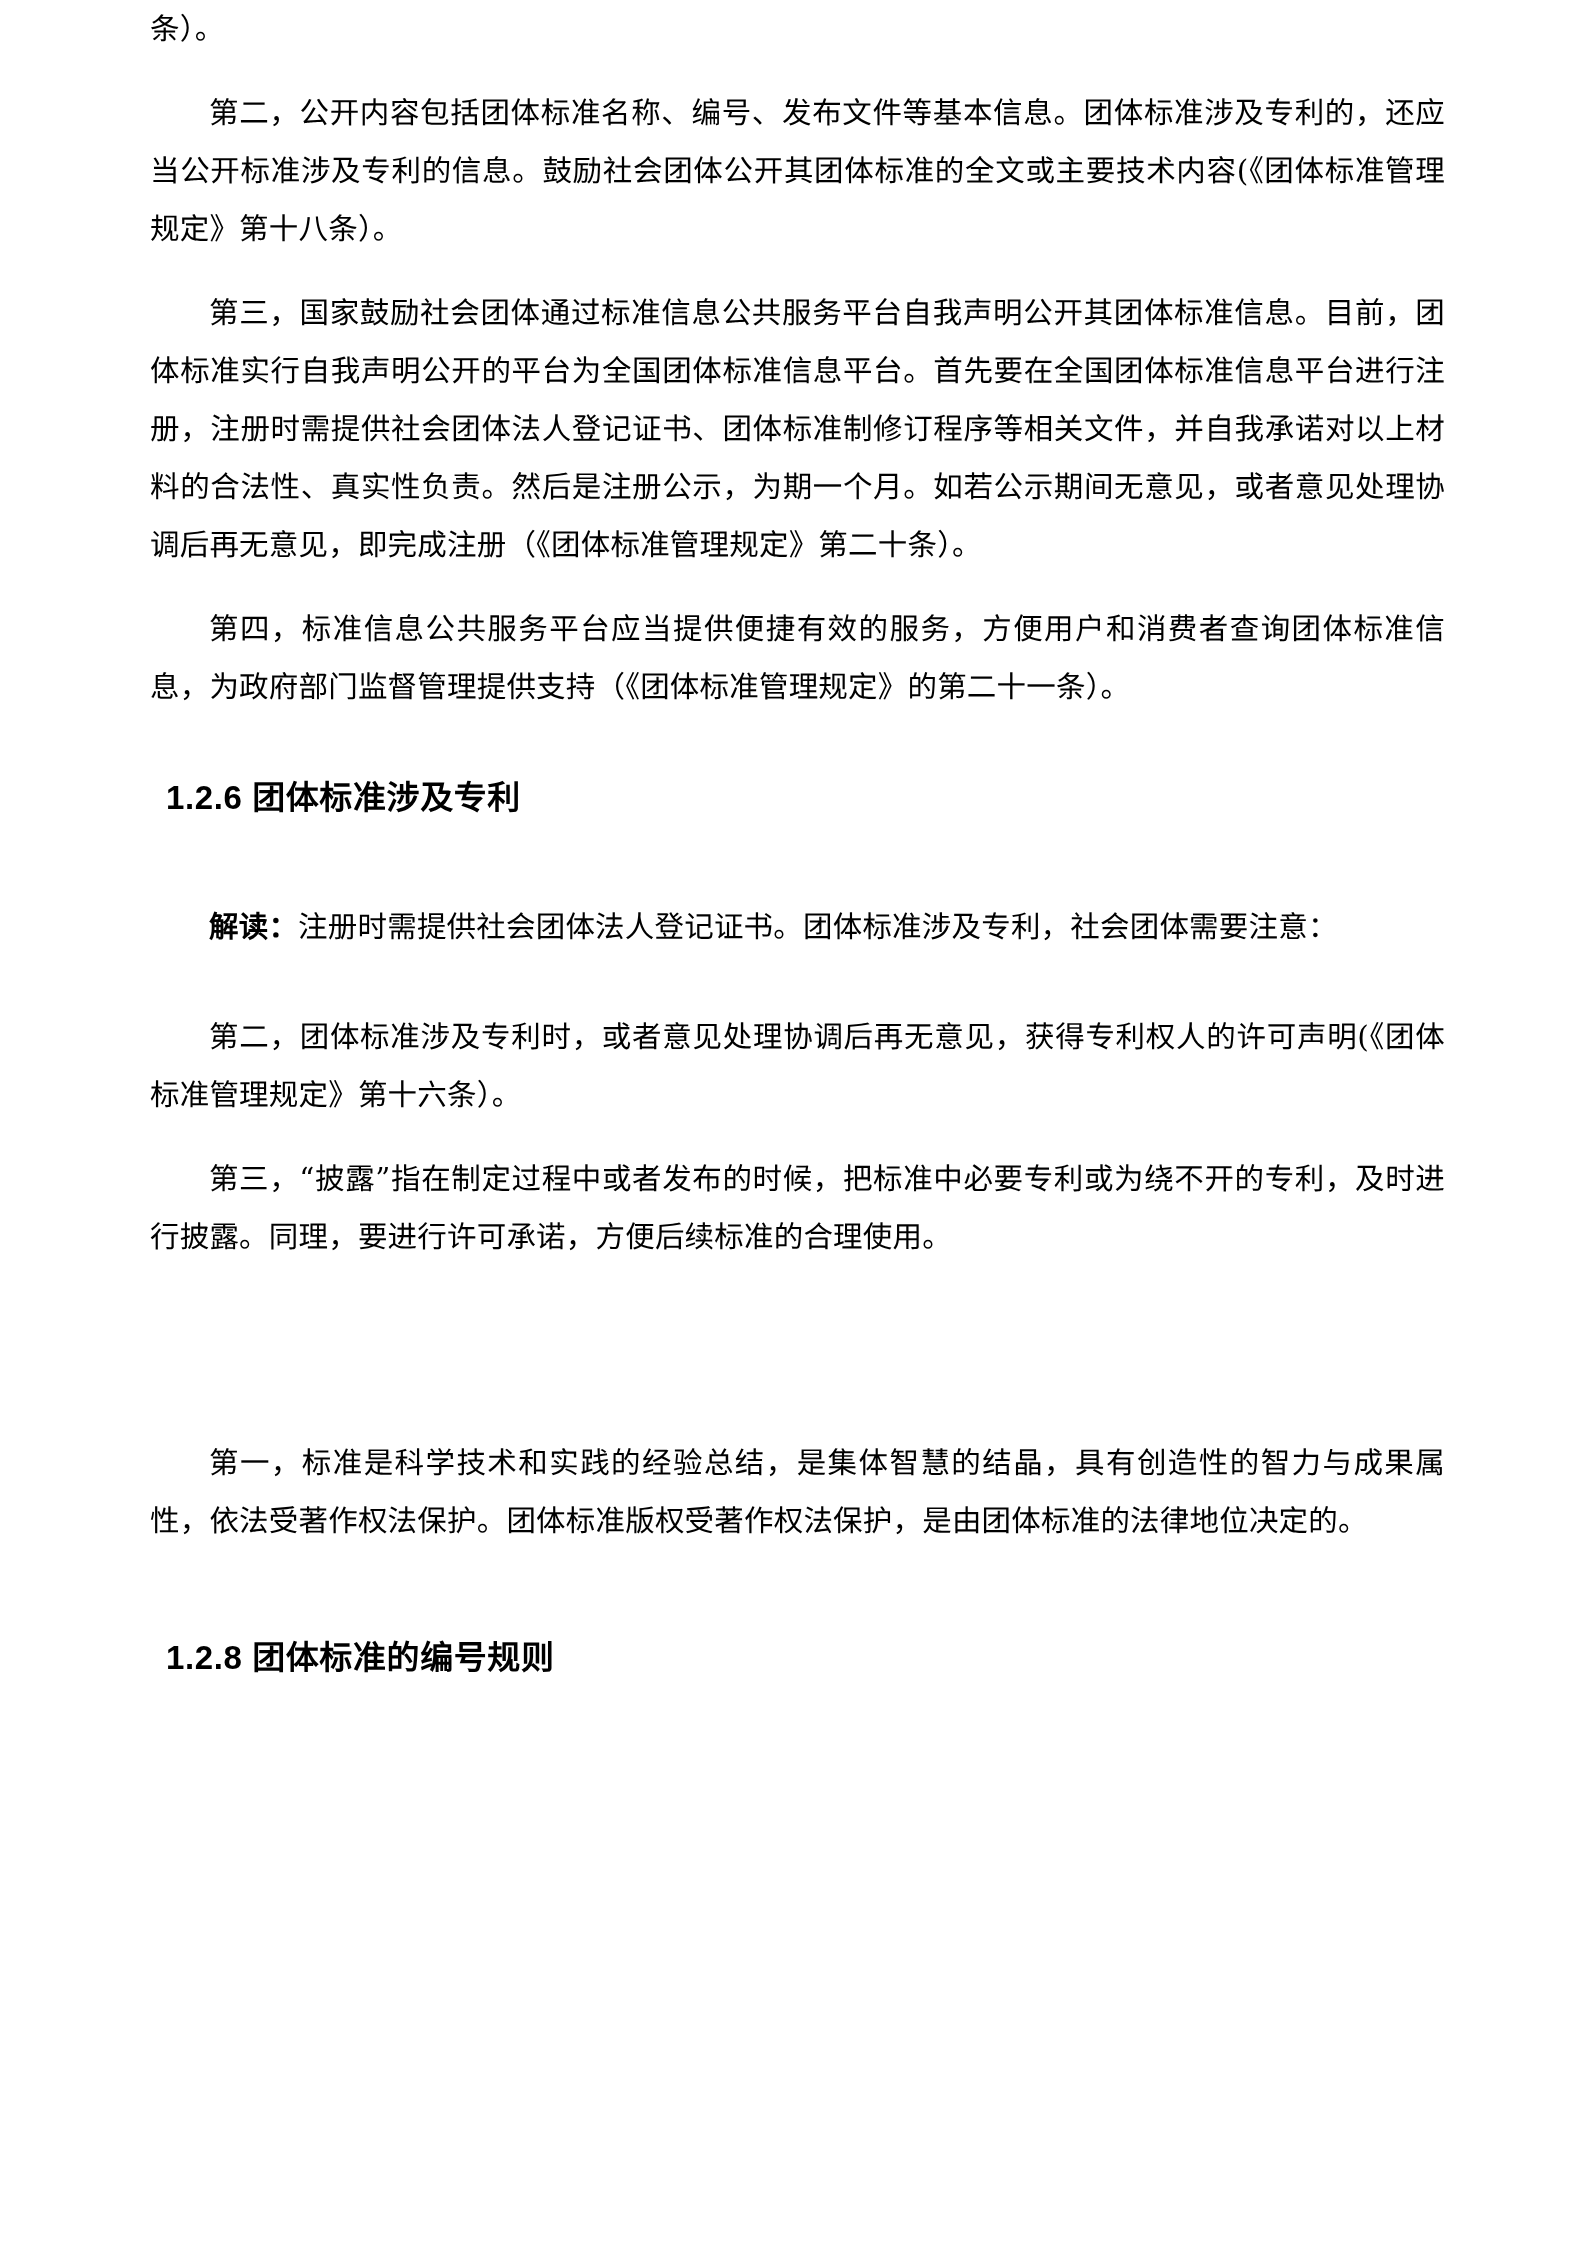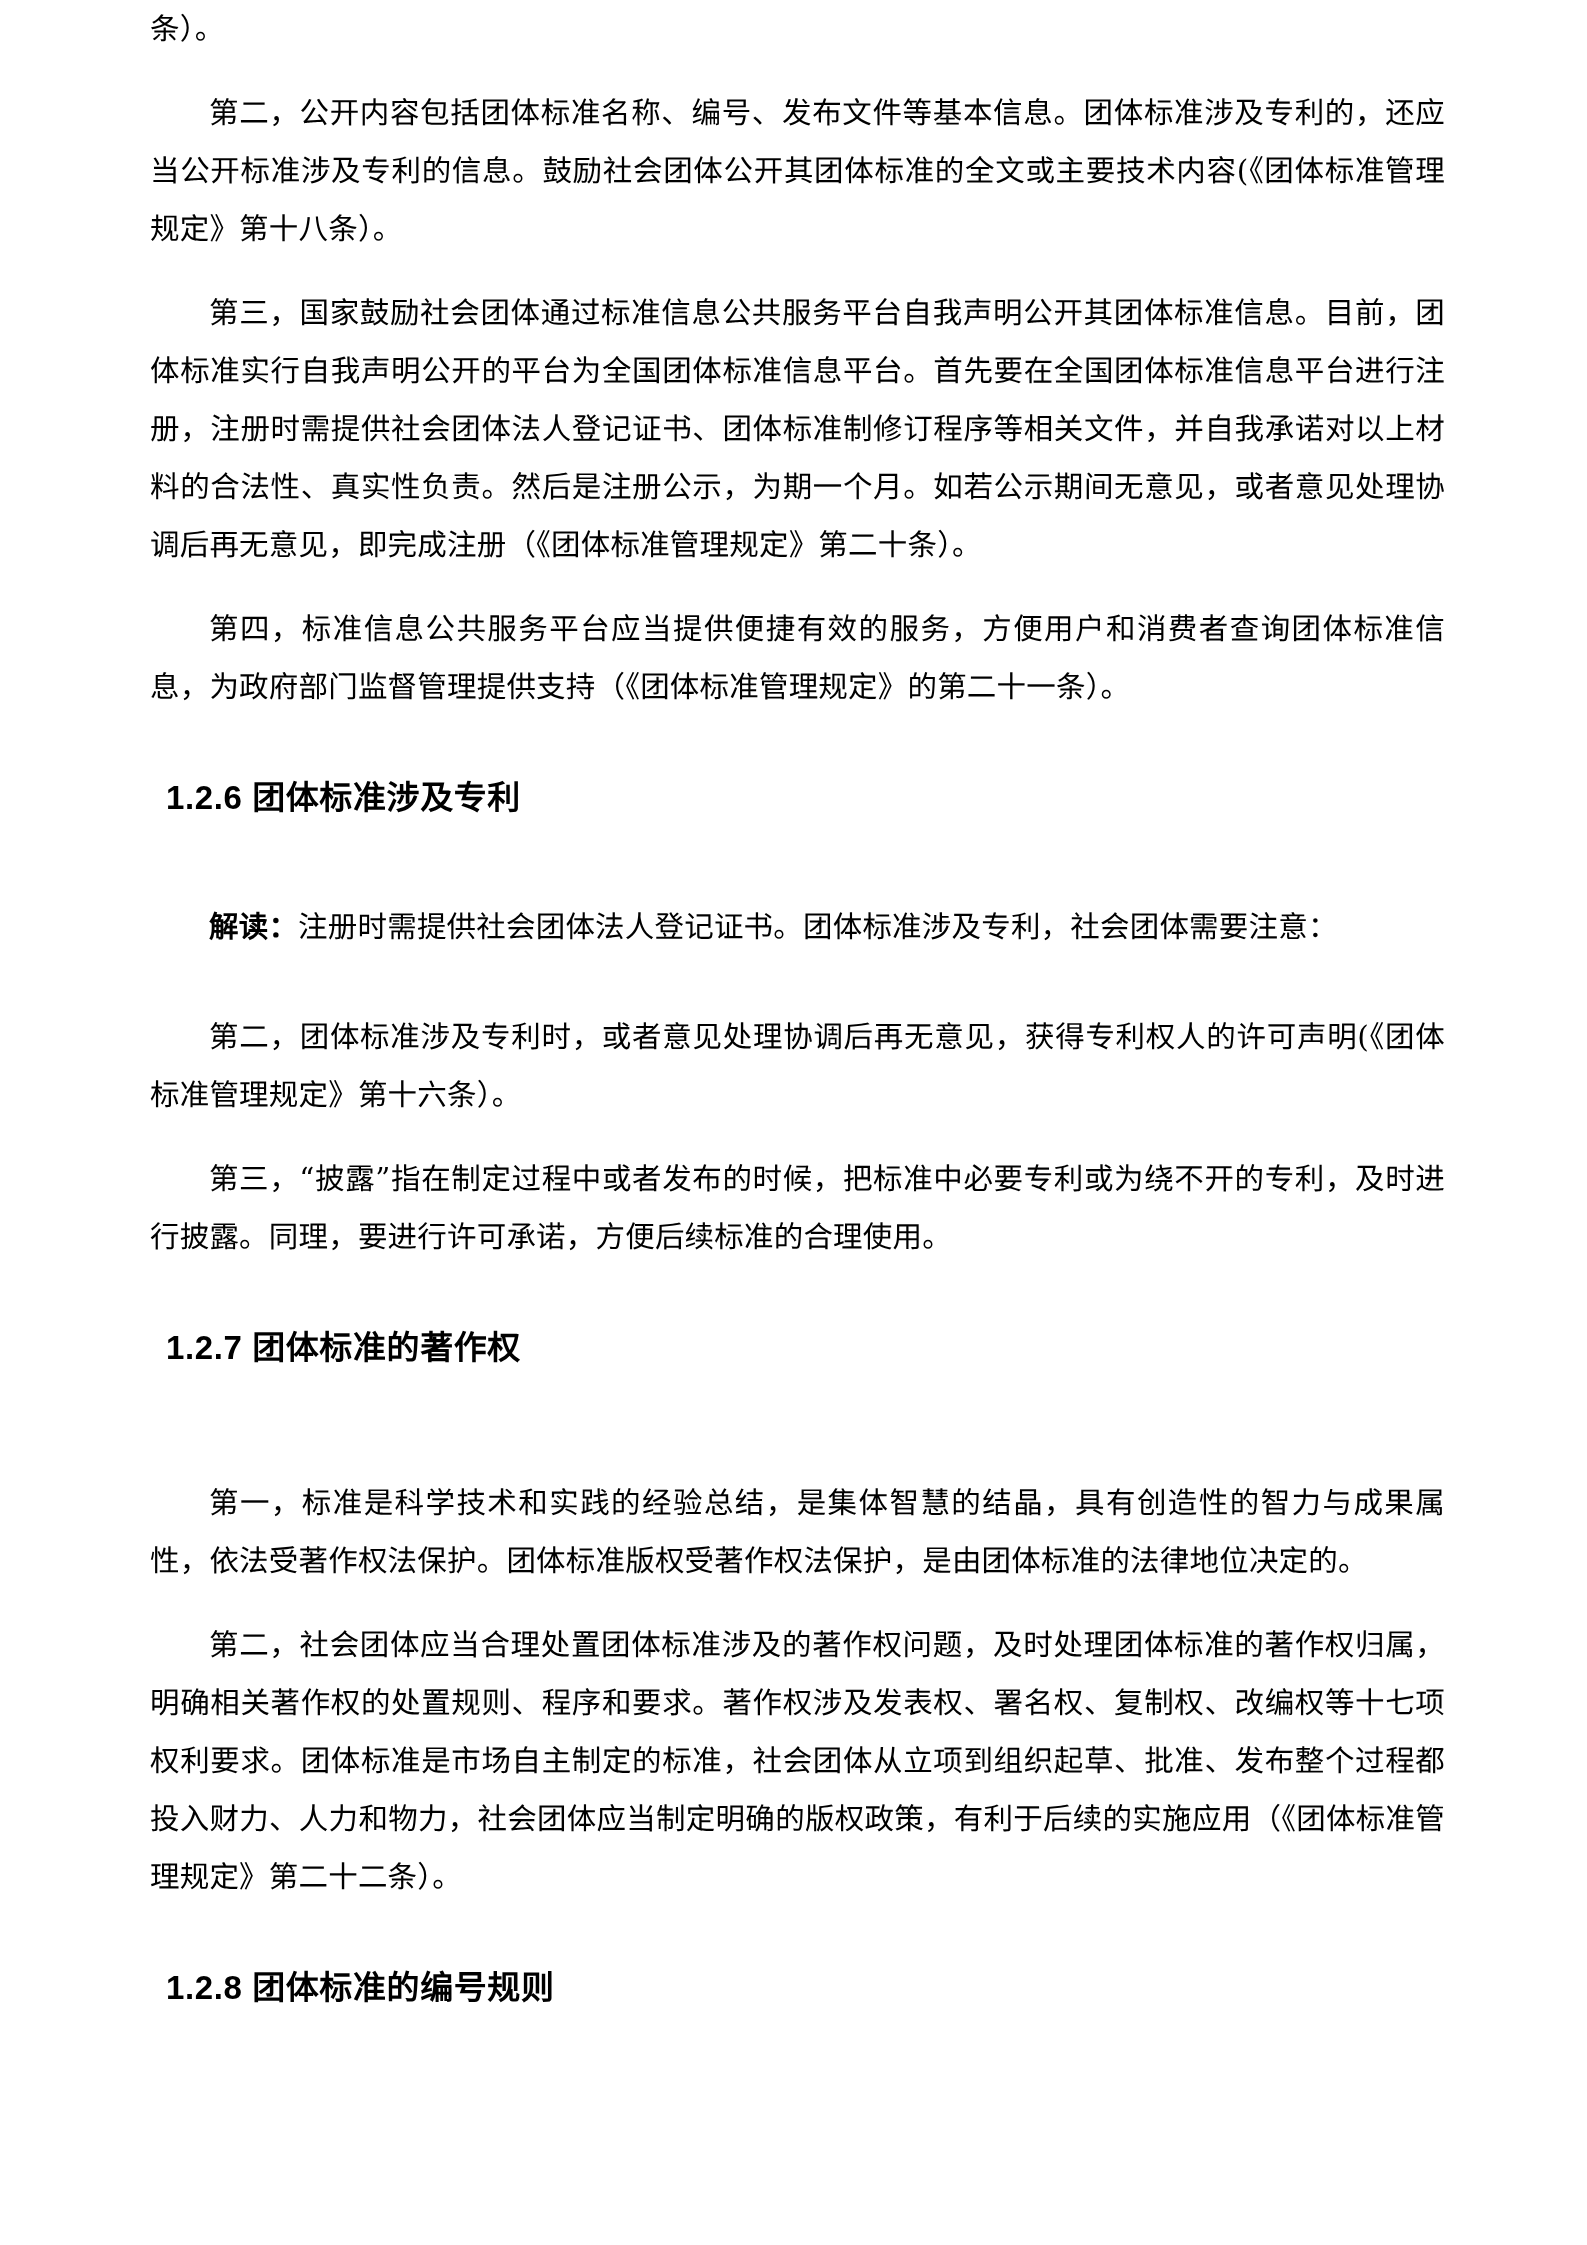--- a/index.html
+++ b/index.html
@@ -105,34 +105,30 @@
     <div class="spacer-sm"></div>
 
     <p class="para">第二，团体标准涉及专利时，或者意见处理协调后再无意见，获得专利权人的许可声明(《团体标准管理规定》第十六条）。</p>
 
     <div class="spacer-sm"></div>
 
     <p class="para">第三，“披露”指在制定过程中或者发布的时候，把标准中必要专利或为绕不开的专利，及时进行披露。同理，要进行许可承诺，方便后续标准的合理使用。</p>
 
     <div class="spacer-lg"></div>
 
-    <div class="heading-block">
-      <h3 class="heading">1.2.7 团体标准的著作权</h3>
-    </div>
 
     <div class="spacer-xl"></div>
 
 
     <div class="spacer-sm"></div>
 
     <p class="para">第一，标准是科学技术和实践的经验总结，是集体智慧的结晶，具有创造性的智力与成果属性，依法受著作权法保护。团体标准版权受著作权法保护，是由团体标准的法律地位决定的。</p>
 
     <div class="spacer-sm"></div>
 
-    <p class="para">第二，社会团体应当合理处置团体标准涉及的著作权问题，及时处理团体标准的著作权归属，明确相关著作权的处置规则、程序和要求。著作权涉及发表权、署名权、复制权、改编权等十七项权利要求。团体标准是市场自主制定的标准，社会团体从立项到组织起草、批准、发布整个过程都投入财力、人力和物力，社会团体应当制定明确的版权政策，有利于后续的实施应用（《团体标准管理规定》第二十二条）。</p>
 
     <div class="spacer-lg"></div>
 
     <div class="heading-block">
       <h3 class="heading">1.2.8 团体标准的编号规则</h3>
     </div>
 
   </div>
 </div>
 

